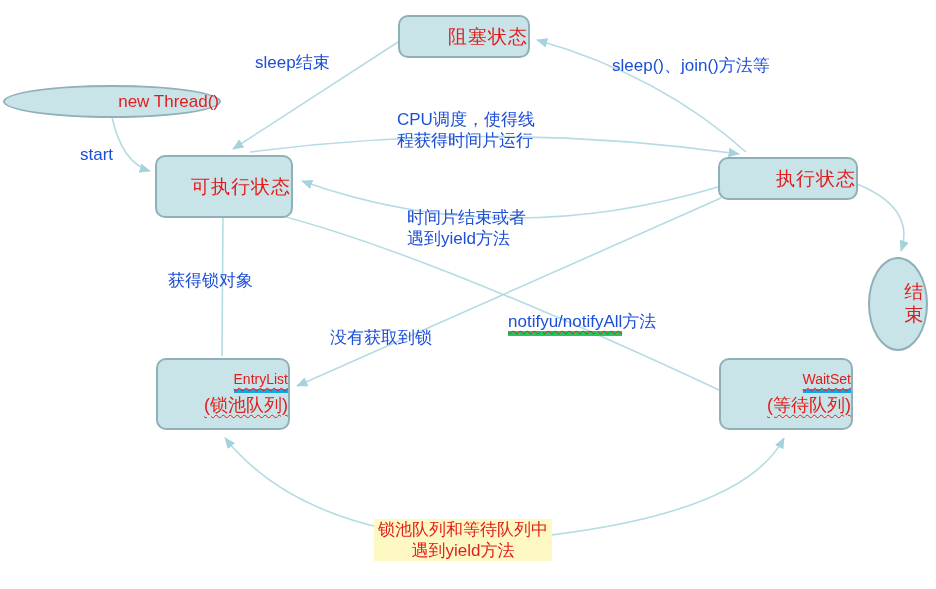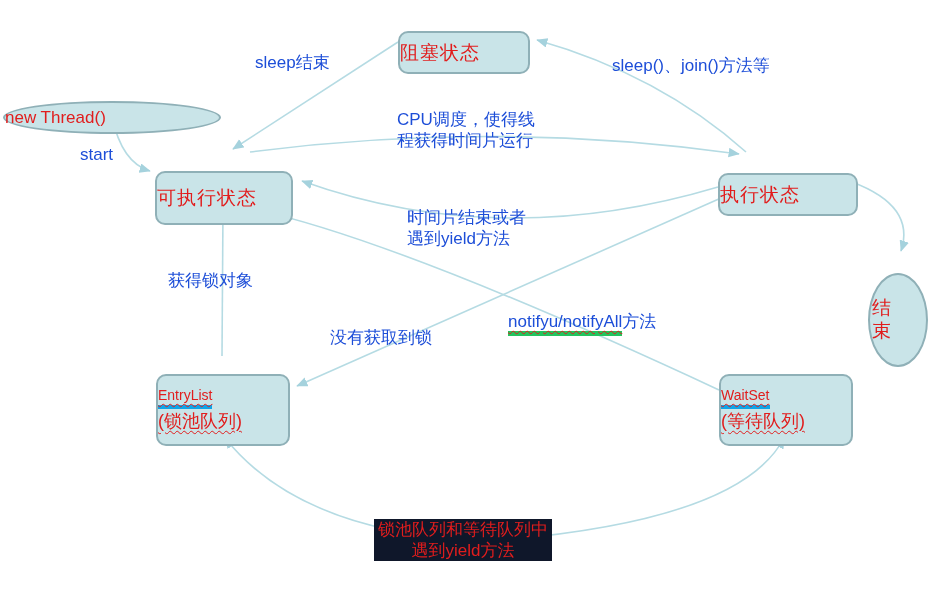--- a/index.html
+++ b/index.html
@@ -4,31 +4,31 @@
 <style>
   html,body{margin:0;padding:0;background:#ffffff;}
   #canvas{
     position:relative;width:936px;height:589px;background:#ffffff;overflow:hidden;
     font-family:"Liberation Sans","DejaVu Sans",sans-serif;
   }
   #edges{position:absolute;left:0;top:0;width:936px;height:589px;}
   .node{
     position:absolute;box-sizing:border-box;
     background:#c9e4e8;border:2px solid #8fb0b7;border-radius:10px;
-    display:flex;flex-direction:column;align-items:flex-start;justify-content:center;
-    color:#e11d1d;text-align:center;margin-top:16px;
+    display:flex;flex-direction:column;align-items:flex-end;justify-content:center;
+    color:#e11d1d;text-align:center;
   }
   .node .lbl{font-size:19px;letter-spacing:1px;}
   .node .lbl-en{font-size:14px;border-bottom:4px solid #0ea5e9;
     text-decoration:underline wavy #e11d1d;text-decoration-thickness:1px;text-underline-offset:3px;line-height:1.25;}
   .node .lbl-sub{font-size:18px;text-decoration:underline wavy #e11d1d;
     text-decoration-thickness:1px;text-underline-offset:3px;line-height:1.35;}
   .ellipse{border-radius:50%;}
   .edge-label{position:absolute;color:#1d4ed8;font-size:17px;line-height:21px;white-space:nowrap;}
-  .edge-label.red{color:#e11d1d;background:#0f172a;text-align:center;padding:0 4px;}
+  .edge-label.red{color:#e11d1d;background:#fef9c3;text-align:center;padding:0 4px;}
   .vtext{width:1.25em;word-break:break-all;line-height:1.2;font-size:19px;}
 </style>
 </head>
 <body>
 
 <div id="canvas">
 
   <svg id="edges" viewBox="0 0 936 589" xmlns="http://www.w3.org/2000/svg">
     <defs>
       <marker id="arrow" markerWidth="9" markerHeight="8" refX="6.5" refY="3" orient="auto">
@@ -51,21 +51,21 @@
   </svg>
 
   <div class="node" style="left:398px;top:15px;width:132px;height:43px;">
     <span class="lbl">阻塞状态</span>
   </div>
 
   <div class="node ellipse" style="left:3px;top:85px;width:218px;height:33px;">
     <span class="lbl" style="font-size:17px;letter-spacing:0;">new Thread()</span>
   </div>
 
-  <div class="node" style="left:155px;top:155px;width:138px;height:54px;">
+  <div class="node" style="left:155px;top:155px;width:138px;height:63px;">
     <span class="lbl">可执行状态</span>
   </div>
 
   <div class="node" style="left:718px;top:157px;width:140px;height:43px;">
     <span class="lbl">执行状态</span>
   </div>
 
   <div class="node ellipse" style="left:868px;top:257px;width:60px;height:94px;">
     <span class="lbl vtext">结束</span>
   </div>

